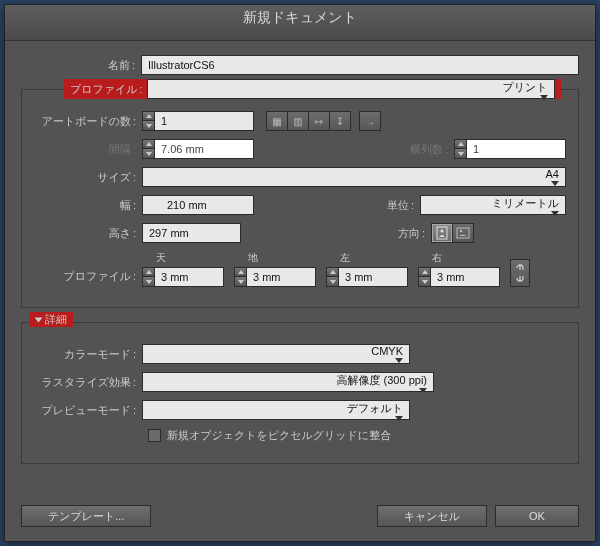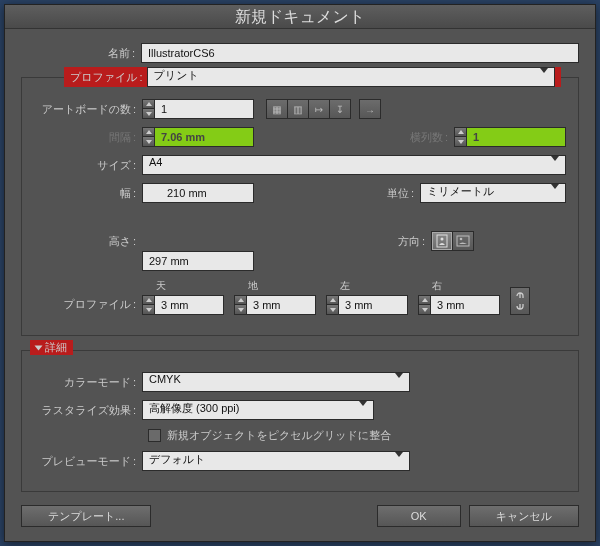--- a/index.html
+++ b/index.html
@@ -14,27 +14,27 @@
     overflow: hidden;
   }
   .dialog {
     position: absolute;
     top: 4px; left: 4px; right: 4px; bottom: 4px;
     background: #535353;
     border: 1px solid #222;
     box-shadow: 0 2px 10px rgba(0,0,0,.5);
   }
   .titlebar {
-    height: 24px;
+    height: 36px;
     background: linear-gradient(#5e5e5e,#4a4a4a);
     border-bottom: 1px solid #333;
     text-align: center;
     line-height: 24px;
     color: #ddd;
-    font-size: 16px;
+    font-size: 14px;
   }
   .body { padding: 14px 16px 12px 16px; }
   .row { display: flex; align-items: center; margin-bottom: 8px; }
   .label {
     width: 120px;
     text-align: right;
     padding-right: 6px;
     color: #ccc;
   }
   .label.dim { color: #777; }
@@ -43,28 +43,28 @@
     background: #e8e8e8;
     border: 1px solid #2b2b2b;
     height: 20px;
     padding: 0 6px;
     font-size: 11px;
     color: #111;
   }
   .textfield { flex: 1; max-width: 420px; }
   .select {
     display: flex;
-    align-items: flex-start;
+    align-items: flex-end;
     justify-content: space-between;
     cursor: pointer;
+    flex-direction: column;
   }
   .select.disabled, .numfield.disabled, .textfield.disabled {
-    background: #84cc16;
+    background: #ffffff;
     color: #444;
-    font-weight: bold;
   }
   .select .arrow, .tri-down {
     width: 0; height: 0;
     border-left: 4px solid transparent;
     border-right: 4px solid transparent;
     border-top: 5px solid #333;
   }
   .numwrap { display: flex; align-items: center; }
   .stepper {
     width: 13px;
@@ -240,21 +240,21 @@
         <div class="spacer"></div>
         <div class="label colon" style="width:50px">単位</div>
         <div class="select" style="width:146px">
           <span>ミリメートル</span>
           <span class="arrow"></span>
         </div>
       </div>
 
       <div class="row">
         <div class="label colon" style="width:108px">高さ</div>
-        <input class="numfield" type="text" style="width: 112px; margin-top: 40px;" value="297 mm">
+        <input class="numfield" type="text" style="width: 99px;" value="297 mm">
         <div class="spacer"></div>
         <div class="label colon" style="width:50px">方向</div>
         <div class="iconbtn-group">
           <div class="iconbtn sel">
             <svg width="12" height="14" viewBox="0 0 12 14">
                 <rect x="1" y="1" width="10" height="12" fill="none" stroke="#ddd"></rect>
                 <circle cx="6" cy="5" r="1.5" fill="#ddd"></circle>
                 <path d="M3 11 Q6 7 9 11" fill="#ddd"></path>
               </svg>
           </div>
@@ -330,42 +330,42 @@
       <div class="row">
         <div class="label colon" style="width:108px">カラーモード</div>
         <div class="select" style="width:268px">
           <span>CMYK</span>
           <span class="arrow"></span>
         </div>
       </div>
 
       <div class="row">
         <div class="label colon" style="width:108px">ラスタライズ効果</div>
-        <div class="select" style="width:232px">
+        <div class="select" style="width:292px">
           <span>高解像度 (300 ppi)</span>
+          <span class="arrow"></span>
+        </div>
+      </div>
+
+      <div class="row">
+        <div class="label colon" style="width:108px">プレビューモード</div>
+        <div class="select" style="width:268px">
+          <span>デフォルト</span>
           <span class="arrow"></span>
         </div>
       </div>
 
       <div class="row">
         <div style="width:114px"></div>
         <span class="checkbox"></span>
         <span>新規オブジェクトをピクセルグリッドに整合</span>
       </div>
-
-      <div class="row">
-        <div class="label colon" style="width:108px">プレビューモード</div>
-        <div class="select" style="width:268px">
-          <span>デフォルト</span>
-          <span class="arrow"></span>
-        </div>
-      </div>
     </div>
 
   </div>
 
   <div class="footer">
     <div class="btn">テンプレート...</div>
     <div class="spacer"></div>
+    <div class="btn">キャンセル</div>
     <div class="btn" style="min-width:84px">OK</div>
-    <div class="btn">キャンセル</div>
   </div>
 </div>
 
 </body></html>

